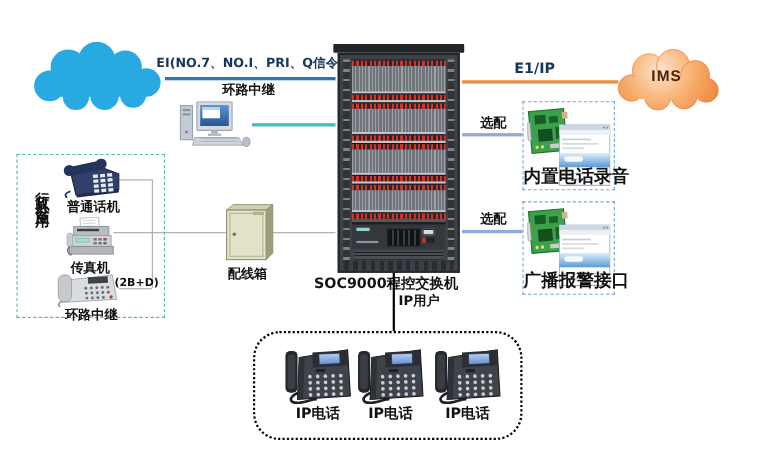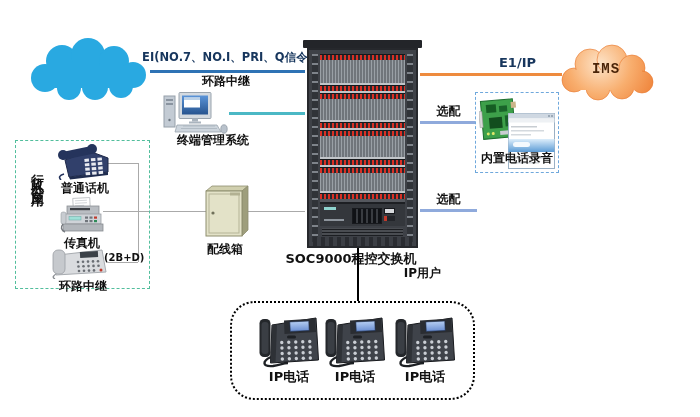--- a/index.html
+++ b/index.html
@@ -30,21 +30,21 @@
   .ctrl-grille{position:absolute;left:32px;top:4px;width:28px;height:14px;border:1px solid #17191d;
         background:repeating-linear-gradient(90deg,#101216 0 3px,#393c41 3px 5px);}
   .ctrl-p1{position:absolute;left:64px;top:4px;width:11px;height:6px;background:#d8dade;border:1px solid #17191d;box-sizing:border-box;}
   .ctrl-p2{position:absolute;left:64px;top:12px;width:11px;height:5px;background:#23252a;border-left:3px solid #c0392b;box-sizing:border-box;}
   .vent{position:absolute;left:13px;top:178px;width:81px;height:8px;
         background:repeating-linear-gradient(0deg,#1c1e22 0 1px,#4a4d52 1px 3px);}
   .rack-base{position:absolute;left:4px;top:187px;width:99px;height:9px;
         background:repeating-linear-gradient(90deg,#2a2c31 0 4px,#3c3f45 4px 8px);}
   
   .opt-box{position:absolute;left:475px;width:84px;background:#fff;border:1.5px dashed #6FA8DC;box-sizing:border-box;}
-  .opt-label{position:absolute;left:0;right:0;text-align:center;font-size:12px;font-weight:600;color:#111;white-space:nowrap;}
+  .opt-label{position:absolute;left:0;right:0;text-align:center;font-size:16px;font-weight:600;color:#111;white-space:nowrap;}
   .office-box{position:absolute;left:15px;top:140px;width:135px;height:149px;border:1.5px dashed #52BE9C;box-sizing:border-box;}
   .office-title{position:absolute;left:28px;top:164px;writing-mode:vertical-rl;text-orientation:upright;
                 letter-spacing:4px;font-size:13px;font-weight:600;color:#111;}
   .phones-box{position:absolute;left:230px;top:301px;width:245px;height:99px;border:2px dotted #000;border-radius:24px;box-sizing:border-box;}
 </style>
 </head>
 <body>
 
 <svg width="0" height="0" style="position:absolute">
   <defs>
@@ -157,21 +157,20 @@
     <rect x="19" y="3.5" width="26" height="19" fill="url(#scrg)"></rect>
     <rect x="21" y="5.5" width="16" height="10" fill="#fff"></rect>
       <rect x="21" y="5.5" width="16" height="2.5" fill="#bcd2e8"></rect>
     <rect x="29" y="26.5" width="6" height="3" fill="#aab4be"></rect>
       <rect x="26" y="29.5" width="12" height="2" fill="#aab4be"></rect>
     <path d="M14 33 L54 33 L58 40 L12 40 Z" fill="#cdd5dd" stroke="#9aa4ae" stroke-width="0.8"></path>
     <path d="M20 34 L52 34 M18 36.5 L54 36.5" stroke="#aab4be" stroke-width="0.8"></path>
     <ellipse cx="61" cy="37" rx="3.2" ry="4.2" fill="#b9c2cc" stroke="#939da7" stroke-width="0.8"></ellipse>
   </svg>
   <div class="line" style="left:229px;top:112px;width:76px;height:2.5px;background:#4BB8C5;"></div>
-  <div class="lbl" style="left:160px;top:133px;width:106px;">终端管理系统</div>
 
   <div class="rack">
     <div class="rack-cap"></div>
     <div class="rack-body">
       <div class="rail rail-l"></div>
       <div class="rail rail-r"></div>
       <div class="rack-inner">
         <div class="led" style="top:0;"></div>
         <div class="cards" style="top:6px;height:23px;"></div>
         <div class="sep" style="top:29px;"></div>
@@ -197,53 +196,62 @@
           <div class="ctrl-grille"></div>
           <div class="ctrl-p1"></div>
             <div class="ctrl-p2"></div>
         </div>
       </div>
       <div class="vent"></div>
       <div class="rack-base"></div>
     </div>
   </div>
   <div class="lbl" style="left:271px;top:251px;width:160px;font-size:13px;">SOC9000程控交换机</div>
-  <div class="lbl" style="left:321px;top:266px;width:120px;text-align:right;">IP用户</div>
+  <div class="lbl" style="left:321px;top:266px;width:120px;">IP用户</div>
   <div class="line" style="left:357px;top:248px;width:1.5px;height:53px;background:#000;"></div>
 
   <div class="line" style="left:420px;top:73px;width:142px;height:2.5px;background:#EE8B3E;"></div>
-  <div class="lbl navy" style="left:436px;top:55px;width:100px;font-size:13px;text-align:right;">E1/IP</div>
+  <div class="lbl navy" style="left:436px;top:55px;width:100px;font-size:13px;">E1/IP</div>
   <svg class="abs" style="left:556px;top:44px" width="100" height="58" viewBox="0 0 100 58">
     <g fill="url(#orgrad)" stroke="#E8762A" stroke-width="0.6">
       <circle cx="18" cy="36" r="12"></circle>
         <circle cx="34" cy="20" r="15"></circle>
         <circle cx="56" cy="16" r="15"></circle>
       <circle cx="76" cy="24" r="13"></circle>
         <circle cx="86" cy="38" r="11"></circle>
         <circle cx="66" cy="43" r="12"></circle>
       <circle cx="42" cy="44" r="12"></circle>
         <rect x="18" y="26" width="68" height="20" stroke="none"></rect>
     </g>
   </svg>
-  <div class="lbl" style="left:566px;top:62px;width:80px;font-family:Liberation Mono, monospace;font-size:14px;font-weight:600;color:#4a2408;letter-spacing:1px;">IMS</div>
+  <div class="lbl" style="left:566px;top:62px;width:80px;font-family:Liberation Sans, sans-serif;font-size:14px;font-weight:600;color:#4a2408;letter-spacing:1px;">IMS</div>
 
   <div class="lbl" style="left:420px;top:104px;width:57px;">选配</div>
   <div class="line" style="left:420px;top:121px;width:57px;height:3px;background:#8FAADC;"></div>
   <div class="opt-box" style="top:92px;height:81px;">
     <svg class="abs" style="left:3px;top:3px" width="40" height="46" viewBox="0 0 40 46">
         <use href="#sym-pcb"></use>
       </svg>
     <svg class="abs" style="left:32px;top:20px" width="47" height="56" viewBox="0 0 47 56">
         <use href="#sym-window"></use>
       </svg>
     <div class="opt-label" style="top:57px;">内置电话录音</div>
   </div>
 
   <div class="lbl" style="left:420px;top:192px;width:57px;">选配</div>
   <div class="line" style="left:420px;top:209px;width:57px;height:3px;background:#8FAADC;"></div>
+  <div class="opt-box" style="top:183px;height:85px;">
+    <svg class="abs" style="left:3px;top:3px" width="40" height="46" viewBox="0 0 40 46">
+        <use href="#sym-pcb"></use>
+      </svg>
+    <svg class="abs" style="left:32px;top:20px" width="47" height="56" viewBox="0 0 47 56">
+        <use href="#sym-window"></use>
+      </svg>
+    <div class="opt-label" style="top:61px;">广播报警接口</div>
+  </div>
 
   <div class="line" style="left:108px;top:163px;width:30px;height:1.2px;background:#aaa;"></div>
   <div class="line" style="left:103px;top:211px;width:202px;height:1.2px;background:#aaa;"></div>
   <div class="line" style="left:108px;top:262px;width:30px;height:1.2px;background:#aaa;"></div>
   <div class="line" style="left:138px;top:163px;width:1.2px;height:99px;background:#aaa;"></div>
 
   <div class="office-box"></div>
   <div class="office-title">行政办公应用</div>
 
   <svg class="abs" style="left:55px;top:144px" width="56" height="36" viewBox="0 0 56 36">

